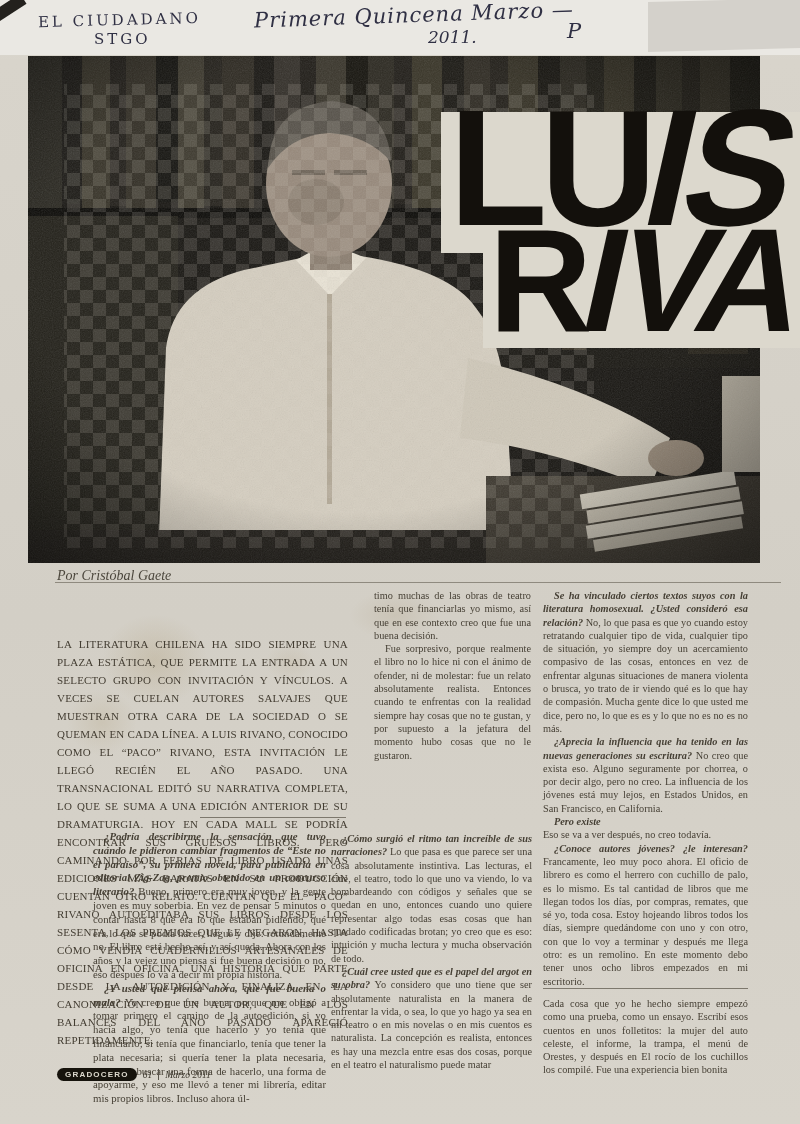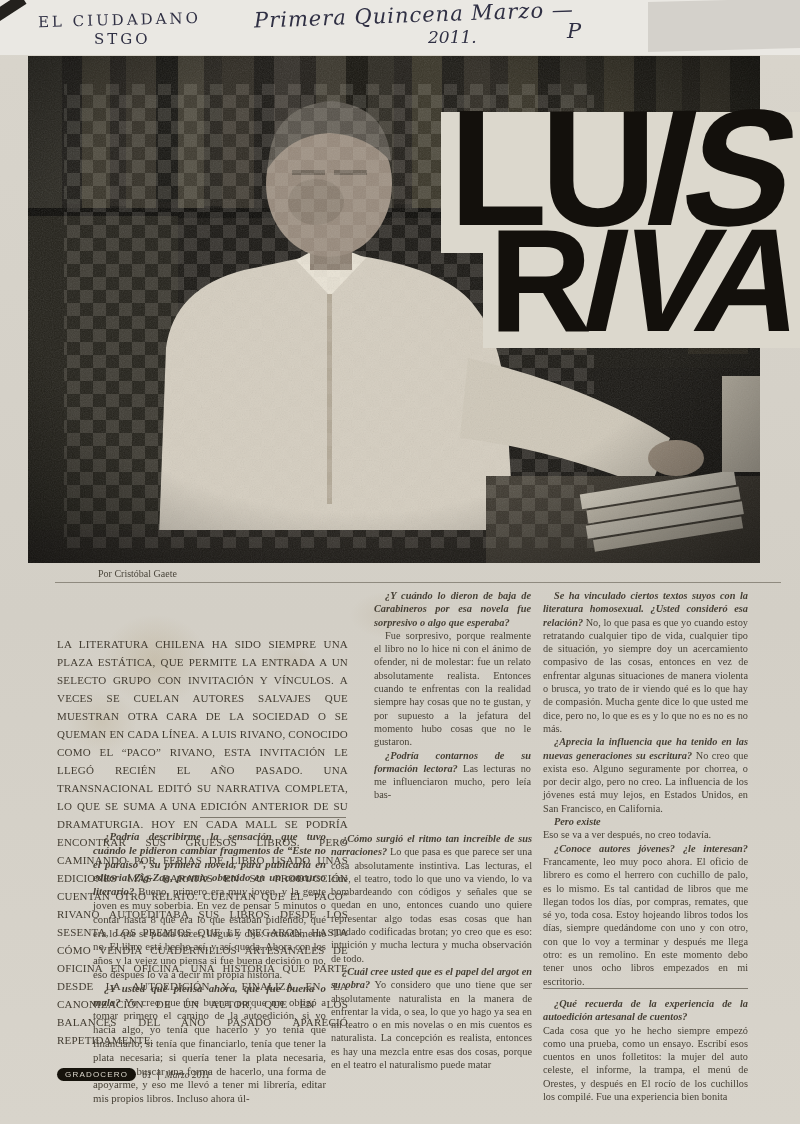--- a/index.html
+++ b/index.html
@@ -30,41 +30,41 @@
   
   .band{position:absolute;background:#dcd8cd;overflow:visible;}
   #band1{left:441px;top:112px;width:359px;height:141px;}
   #band2{left:483px;top:247px;width:317px;height:101px;}
   .hl{font-family:"Liberation Sans",sans-serif;font-weight:900;color:#13100c;
       white-space:nowrap;transform-origin:left top;line-height:1;}
   #hl1{font-size:166px;letter-spacing:-7px;transform:scaleX(0.97);margin:-27px 0 0 8px;}
   #hl2{font-size:147px;letter-spacing:-5px;transform:scaleX(0.97);margin:-40px 0 0 6px;position:relative;z-index:2;}
   .itl{display:inline-block;transform:skewX(-13deg);}
   
-  .byline{position:absolute;left:57px;top:568px;font-size:10px;color:#4b463c;margin-left:41px;}
+  .byline{position:absolute;left:57px;top:568px;font-size:14px;font-style:italic;color:#4b463c;}
   .rule-top{position:absolute;left:55px;top:582px;width:726px;height:1px;background:#8f8a7f;}
   .divider{position:absolute;left:200px;top:817px;width:146px;height:1px;background:#7d786d;}
   
   #intro{position:absolute;left:57px;top:589px;width:291px;font-size:11px;line-height:18px;
          text-align:justify;color:#433d32;letter-spacing:.2px;margin-top:46px;}
   .cols{position:absolute;}
   #col1{left:57px;top:830px;width:269px;}
   #col2top{left:374px;top:589px;width:157px;}
   #col2bot{left:331px;top:832px;width:201px;}
   #col3{left:543px;top:589px;width:205px;}
   .cols p{margin:0;font-size:10.3px;line-height:13.3px;text-align:justify;color:#453f34;}
   #col1 p{font-size:10.8px;line-height:13.8px;margin-left:36px;}
   .ind{text-indent:11px;}
   em.q{font-style:italic;font-weight:bold;}
   #col3 h2{margin:15px 0 5px;font-size:19px;font-weight:bold;letter-spacing:1.5px;color:#3b362c;}
   .h2rule{height:1px;background:#7d786d;margin:0 0 8px;}
   
   .footer{position:absolute;left:57px;top:1068px;display:flex;align-items:center;gap:6px;
           font-size:9.5px;color:#3d382e;}
-  .badge{background:#16130c;color:#ddd9cd;font-family:"Liberation Sans",sans-serif;font-weight:normal;
+  .badge{background:#16130c;color:#ddd9cd;font-family:"Liberation Sans",sans-serif;font-weight:bold;
          font-size:8px;letter-spacing:1.2px;padding:2px 8px;border-radius:8px;}
   .pageno{font-weight:normal;font-style:italic;}
   .vline{width:1px;height:11px;background:#5a554c;}
   .date{font-style:italic;}
 </style>
 </head>
 <body>
 
 <div class="page">
 
@@ -187,38 +187,36 @@
 
   <div id="intro">LA LITERATURA CHILENA HA SIDO SIEMPRE UNA PLAZA ESTÁTICA, QUE PERMITE LA ENTRADA A UN SELECTO GRUPO CON INVITACIÓN Y VÍNCULOS. A VECES SE CUELAN AUTORES SALVAJES QUE MUESTRAN OTRA CARA DE LA SOCIEDAD O SE QUEMAN EN CADA LÍNEA. A LUIS RIVANO, CONOCIDO COMO EL “PACO” RIVANO, ESTA INVITACIÓN LE LLEGÓ RECIÉN EL AÑO PASADO. UNA TRANSNACIONAL EDITÓ SU NARRATIVA COMPLETA, LO QUE SE SUMA A UNA EDICIÓN ANTERIOR DE SU DRAMATURGIA. HOY EN CADA MALL SE PODRÍA ENCONTRAR SUS GRUESOS LIBROS. PERO CAMINANDO POR FERIAS DE LIBRO USADO UNAS EDICIONES MÁS BARATAS EN SU PRODUCCIÓN CUENTAN OTRO RELATO. CUENTAN QUE EL “PACO” RIVANO AUTOEDITABA SUS LIBROS DESDE LOS SESENTA, LOS PREMIOS QUE LE NEGARON, HASTA CÓMO VENDÍA CUADERNILLOS ARTESANALES DE OFICINA EN OFICINA. UNA HISTORIA QUE PARTE DESDE LA AUTOEDICIÓN Y FINALIZA EN LA CANONIZACIÓN DE UN AUTOR, QUE EN LOS BALANCES DEL AÑO PASADO APARECIÓ REPETIDAMENTE.</div>
   <div class="divider"></div>
 
   <div class="cols" id="col1">
     <p class="ind"><em class="q">¿Podría describirme la sensación que tuvo cuándo le pidieron cambiar fragmentos de “Este no el paraíso”, su primera novela, para publicarla en editorial Zig-Zag, premio obtenido en un concurso literario?</em> <span>Bueno, primero era muy joven, y la gente joven es muy soberbia. En vez de pensar 5 minutos o contar hasta 8 qué era lo que estaban pidiendo, qué era lo que se podía hacer, llegué y dije: rotundamente no. El libro está hecho así, y así queda. Ahora con los años y la vejez uno piensa si fue buena decisión o no, eso después lo va a decir mi propia historia.</span></p>
     <p class="ind"><em class="q">¿Y usted qué piensa ahora, que fue buena o mala?</em> <span>Yo creo que fue buena, porque me obligó a tomar primero el camino de la autoedición, si yo hacía algo, yo tenía que hacerlo y yo tenía que financiarlo; si tenía que financiarlo, tenía que tener la plata necesaria; si quería tener la plata necesaria, tenía que buscar una forma de hacerlo, una forma de apoyarme, y eso me llevó a tener mi librería, editar mis propios libros. Incluso ahora úl-</span></p>
   </div>
 
   <div class="cols" id="col2top">
-    <p class="ind"><em class="q">¿Y cuándo lo dieron de baja de Carabineros por esa novela fue sorpresivo o algo que esperaba?</em></p>
+    <p><span>timo muchas de las obras de teatro tenía que financiarlas yo mismo, así que en ese contexto creo que fue una buena decisión.</span></p>
     <p class="ind"><span>Fue sorpresivo, porque realmente el libro no lo hice ni con el ánimo de ofender, ni de molestar: fue un relato absolutamente realista. Entonces cuando te enfrentas con la realidad siempre hay cosas que no te gustan, y por supuesto a la jefatura del momento hubo cosas que no le gustaron.</span></p>
-    <p class="ind"><em class="q">¿Podría contarnos de su formación lectora?</em> <span>Las lecturas no me influenciaron mucho, pero leía bas-</span></p>
   </div>
 
   <div class="cols" id="col2bot">
     <p class="ind"><em class="q">¿Cómo surgió el ritmo tan increíble de sus narraciones?</em> <span>Lo que pasa es que parece ser una cosa absolutamente instintiva. Las lecturas, el cine, el teatro, todo lo que uno va viendo, lo va bombardeando con códigos y señales que se quedan en uno, entonces cuando uno quiere representar algo todas esas cosas que han quedado codificadas brotan; yo creo que es eso: intuición y mucha lectura y mucha observación de todo.</span></p>
     <p class="ind"><em class="q">¿Cuál cree usted que es el papel del argot en su obra?</em> <span>Yo considero que uno tiene que ser absolutamente naturalista en la manera de enfrentar la vida, o sea, lo que yo hago ya sea en mi teatro o en mis novelas o en mis cuentos es naturalista. La concepción es realista, entonces es hay una mezcla entre esas dos cosas, porque en el teatro el naturalismo puede matar</span></p>
   </div>
 
   <div class="cols" id="col3">
     <p class="ind"><em class="q">Se ha vinculado ciertos textos suyos con la literatura homosexual. ¿Usted consideró esa relación?</em> <span>No, lo que pasa es que yo cuando estoy retratando cualquier tipo de vida, cualquier tipo de situación, yo siempre doy un acercamiento compasivo de las cosas, entonces en vez de enfrentar algunas situaciones de manera violenta o brusca, yo trato de ir viendo qué es lo que hay de compasión. Mucha gente dice lo que usted me dice, pero no, lo que es es y lo que no es no es no más.</span></p>
     <p class="ind"><em class="q">¿Aprecia la influencia que ha tenido en las nuevas generaciones su escritura?</em> <span>No creo que exista eso. Alguno seguramente por chorrea, o por decir algo, pero no creo. La influencia de los jóvenes está muy lejos, en Estados Unidos, en San Francisco, en California.</span></p>
     <p class="ind"><em class="q">Pero existe</em></p>
     <p><span>Eso se va a ver después, no creo todavía.</span></p>
     <p class="ind"><em class="q">¿Conoce autores jóvenes? ¿le interesan?</em> <span>Francamente, leo muy poco ahora. El oficio de librero es como el herrero con cuchillo de palo, es lo mismo. Es tal cantidad de libros que me llegan todos los días, por compras, remates, que sé yo, toda cosa. Estoy hojeando libros todos los días, siempre quedándome con uno y con otro, con que lo voy a terminar y después me llega otro: es un remolino. En este momento debo tener unos ocho libros empezados en mi escritorio.</span></p>
     <div class="h2rule"></div>
-    <p class="ind"><em class="q">¿Qué recuerda de la experiencia de la autoedición artesanal de cuentos?</em></p>
     <p><span>Cada cosa que yo he hecho siempre empezó como una prueba, como un ensayo. Escribí esos cuentos en unos folletitos: la mujer del auto celeste, el informe, la trampa, el menú de Orestes, y después en El rocío de los cuchillos los compilé. Fue una experiencia bien bonita</span></p>
   </div>
 
   <div class="footer">
     <span class="badge">GRADOCERO</span>
     <span class="pageno">61</span>
     <span class="vline"></span>
     <span class="date">Marzo 2011</span>
   </div>
 

